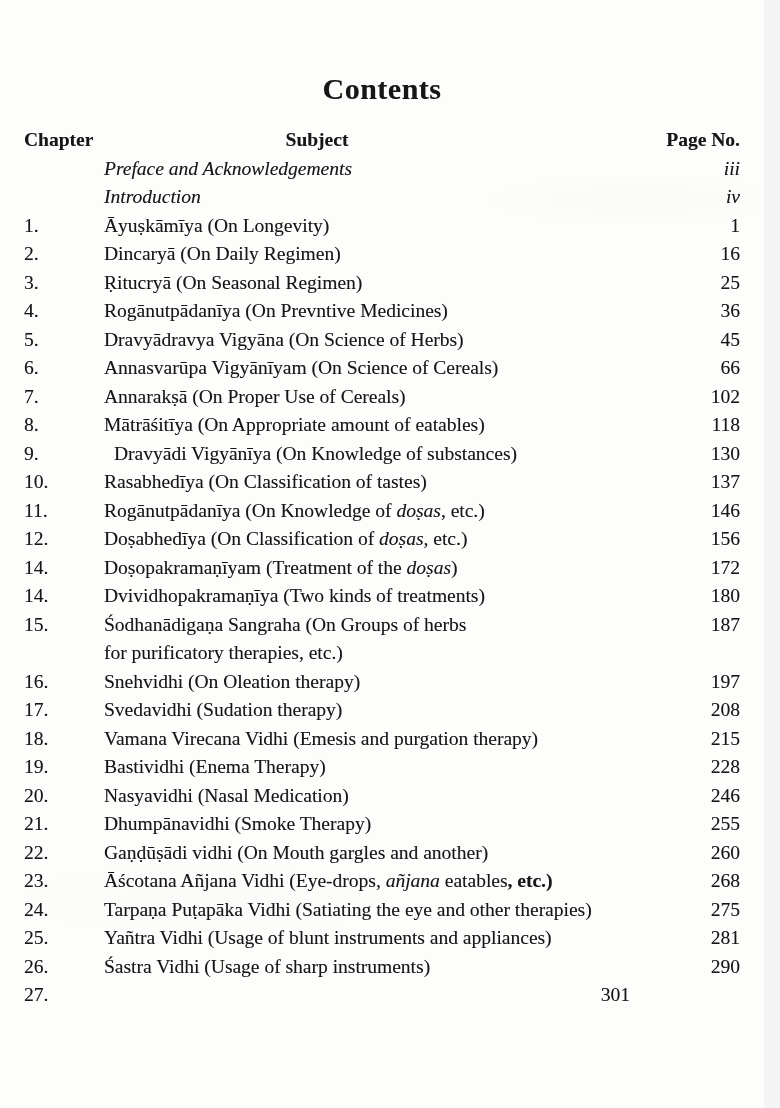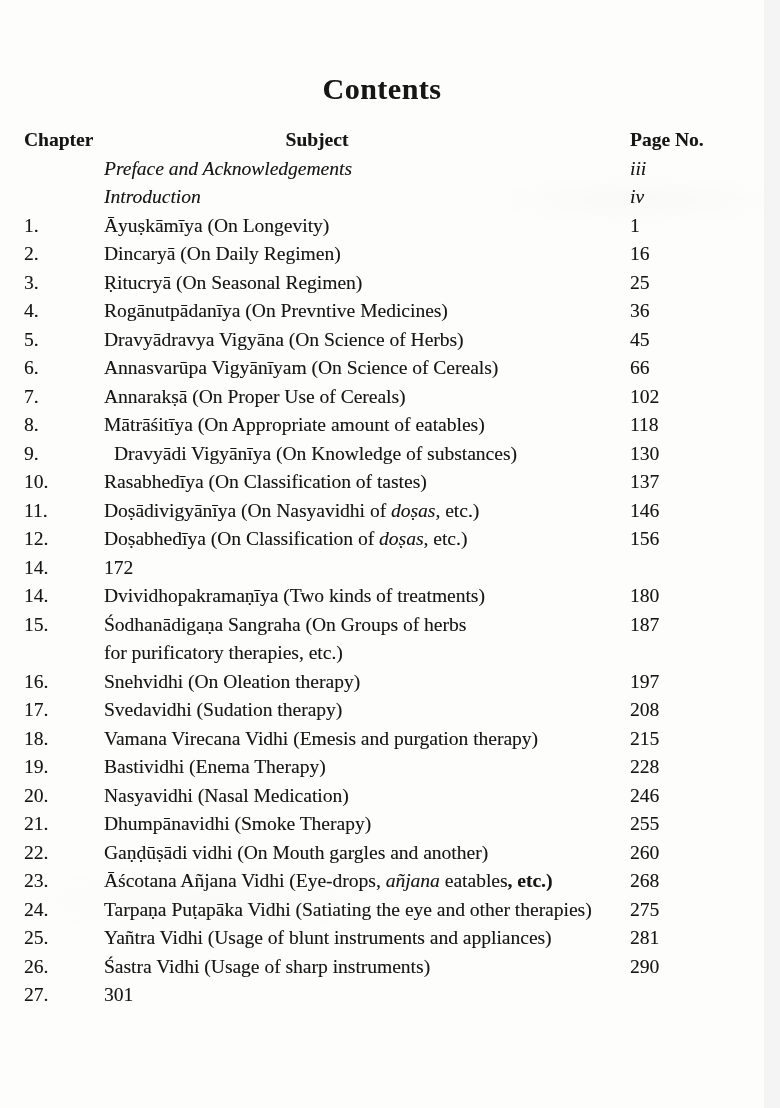--- a/index.html
+++ b/index.html
@@ -32,21 +32,21 @@
     font-size:19.5px;
   }
   .row{
     display:grid;
     grid-template-columns:80px 1fr 110px;
     align-items:start;
     line-height:28.5px;
   }
   .col-ch{text-align:left;}
   .col-sub{text-align:left;}
-  .col-pg{text-align:left;}
+  .col-pg{text-align:right;}
   .hdr{font-weight:bold;}
   .sub-hdr-box{display:block;width:426px;text-align:center;}
   .front .col-sub, .front .col-pg{font-style:italic;}
   .it{font-style:italic;}
   .bd{font-weight:bold;}
   .indent{padding-left:10px;}
   .line2{line-height:28.5px;}
 </style>
 </head>
 <body>
@@ -121,30 +121,31 @@
           <span class="col-sub indent"><span><span>Dravyādi Vigyānīya (On Knowledge of substances)</span></span></span>
           <span class="col-pg">130</span>
         </div>
         <div class="row">
           <span class="col-ch">10.</span>
           <span class="col-sub"><span><span>Rasabhedīya (On Classification of tastes)</span></span></span>
           <span class="col-pg">137</span>
         </div>
         <div class="row">
           <span class="col-ch">11.</span>
-          <span class="col-sub"><span><span>Doṣādivigyānīya (On Nasyavidhi of </span><span class="it">doṣas</span><span>, etc.)</span></span></span>
+          <span class="col-sub"><span><span>Rogānutpādanīya (On Knowledge of </span><span class="it">doṣas</span><span>, etc.)</span></span></span>
           <span class="col-pg">146</span>
         </div>
         <div class="row">
           <span class="col-ch">12.</span>
           <span class="col-sub"><span><span>Doṣabhedīya (On Classification of </span><span class="it">doṣas</span><span>, etc.)</span></span></span>
           <span class="col-pg">156</span>
         </div>
         <div class="row">
           <span class="col-ch">14.</span>
+          <span class="col-sub"><span><span>Doṣopakramaṇīyam (Treatment of the </span><span class="it">doṣas</span><span>)</span></span></span>
           <span class="col-pg">172</span>
         </div>
         <div class="row">
           <span class="col-ch">14.</span>
           <span class="col-sub"><span><span>Dvividhopakramaṇīya (Two kinds of treatments)</span></span></span>
           <span class="col-pg">180</span>
         </div>
         <div class="row">
           <span class="col-ch">15.</span>
           <span class="col-sub"><span><span>Śodhanādigaṇa Sangraha (On Groups of herbs</span></span><div class="line2">for purificatory therapies, etc.)</div></span>

